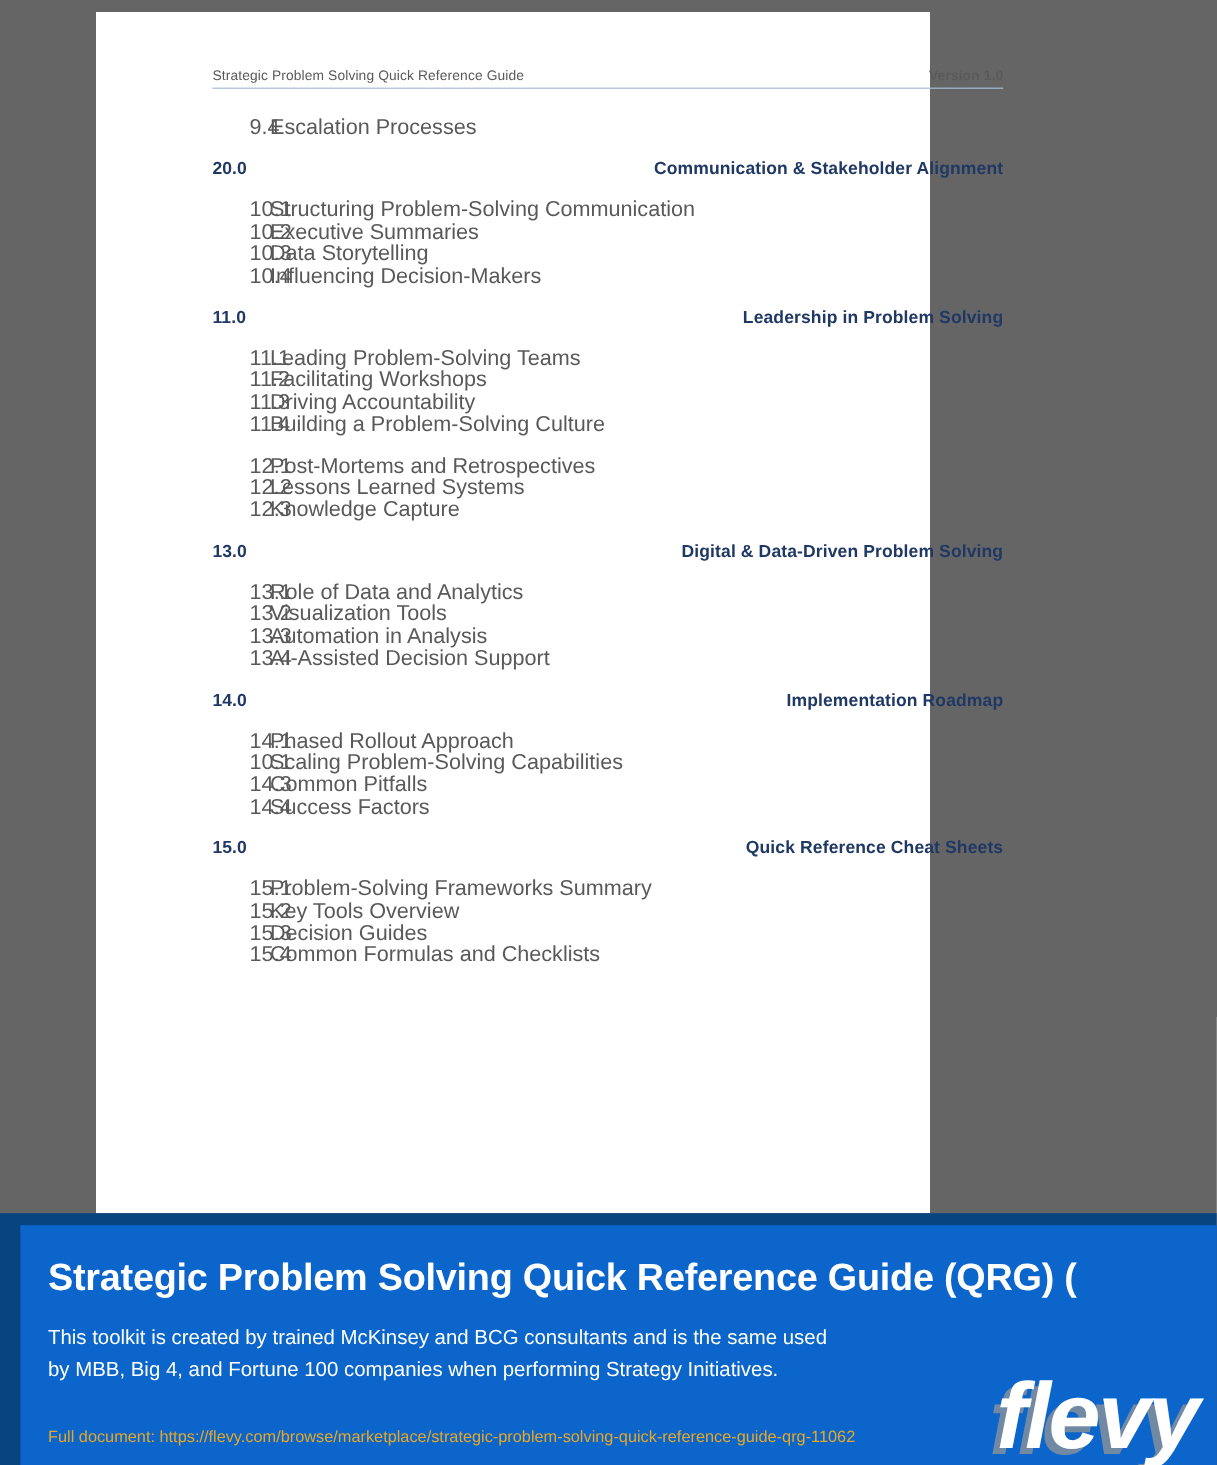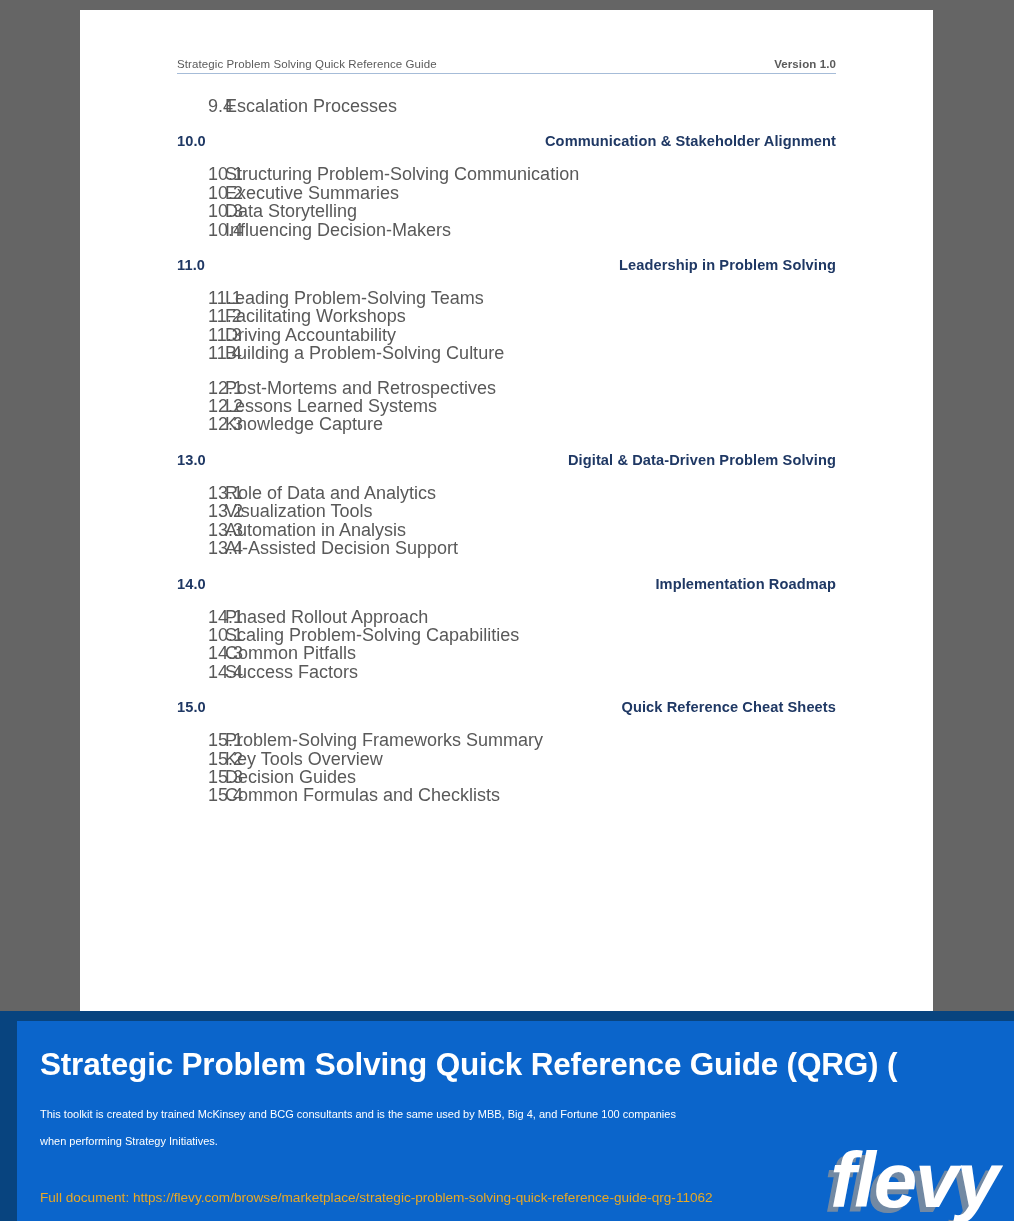--- a/index.html
+++ b/index.html
@@ -13,21 +13,21 @@
     font-family: "Liberation Sans", sans-serif;
     overflow: hidden;
     position: relative;
   }
 
   
   #page {
     position: absolute;
     left: 80px;
     top: 10px;
-    width: 853px;
+    width: 695px;
     height: 1001px;
     background: #ffffff;
     box-sizing: border-box;
   }
 
   .page-inner {
     position: absolute;
     left: 97px;
     top: 48px;
     width: 659px;
@@ -125,21 +125,21 @@
     font-weight: bold;
     color: #ffffff;
     white-space: nowrap;
     letter-spacing: -0.2px;
   }
   .banner-body {
     position: absolute;
     left: 23px;
     top: 80px;
     width: 665px;
-    font-size: 11px;
+    font-size: 17px;
     color: #ffffff;
     line-height: 27px;
   }
   .banner-url-line {
     position: absolute;
     left: 23px;
     top: 169px;
     font-size: 13.6px;
     color: #e8a825;
     white-space: nowrap;
@@ -171,21 +171,21 @@
 
     <div class="toc">
 
       <div class="toc-sub">
         <span class="num">9.4</span>
         <span class="txt">Escalation Processes</span>
       </div>
 
       <div id="toc-sections">
           <div class="toc-section">
-            <span class="sec-num">10.0</span>
+            <span class="sec-num">20.0</span>
             <span class="sec-title">Communication &amp; Stakeholder Alignment</span>
           </div>
           <div class="toc-sub group-first-sub">
             <span class="num">10.1</span>
             <span class="txt">Structuring Problem-Solving Communication</span>
           </div>
           <div class="toc-sub">
             <span class="num">10.2</span>
             <span class="txt">Executive Summaries</span>
           </div>

